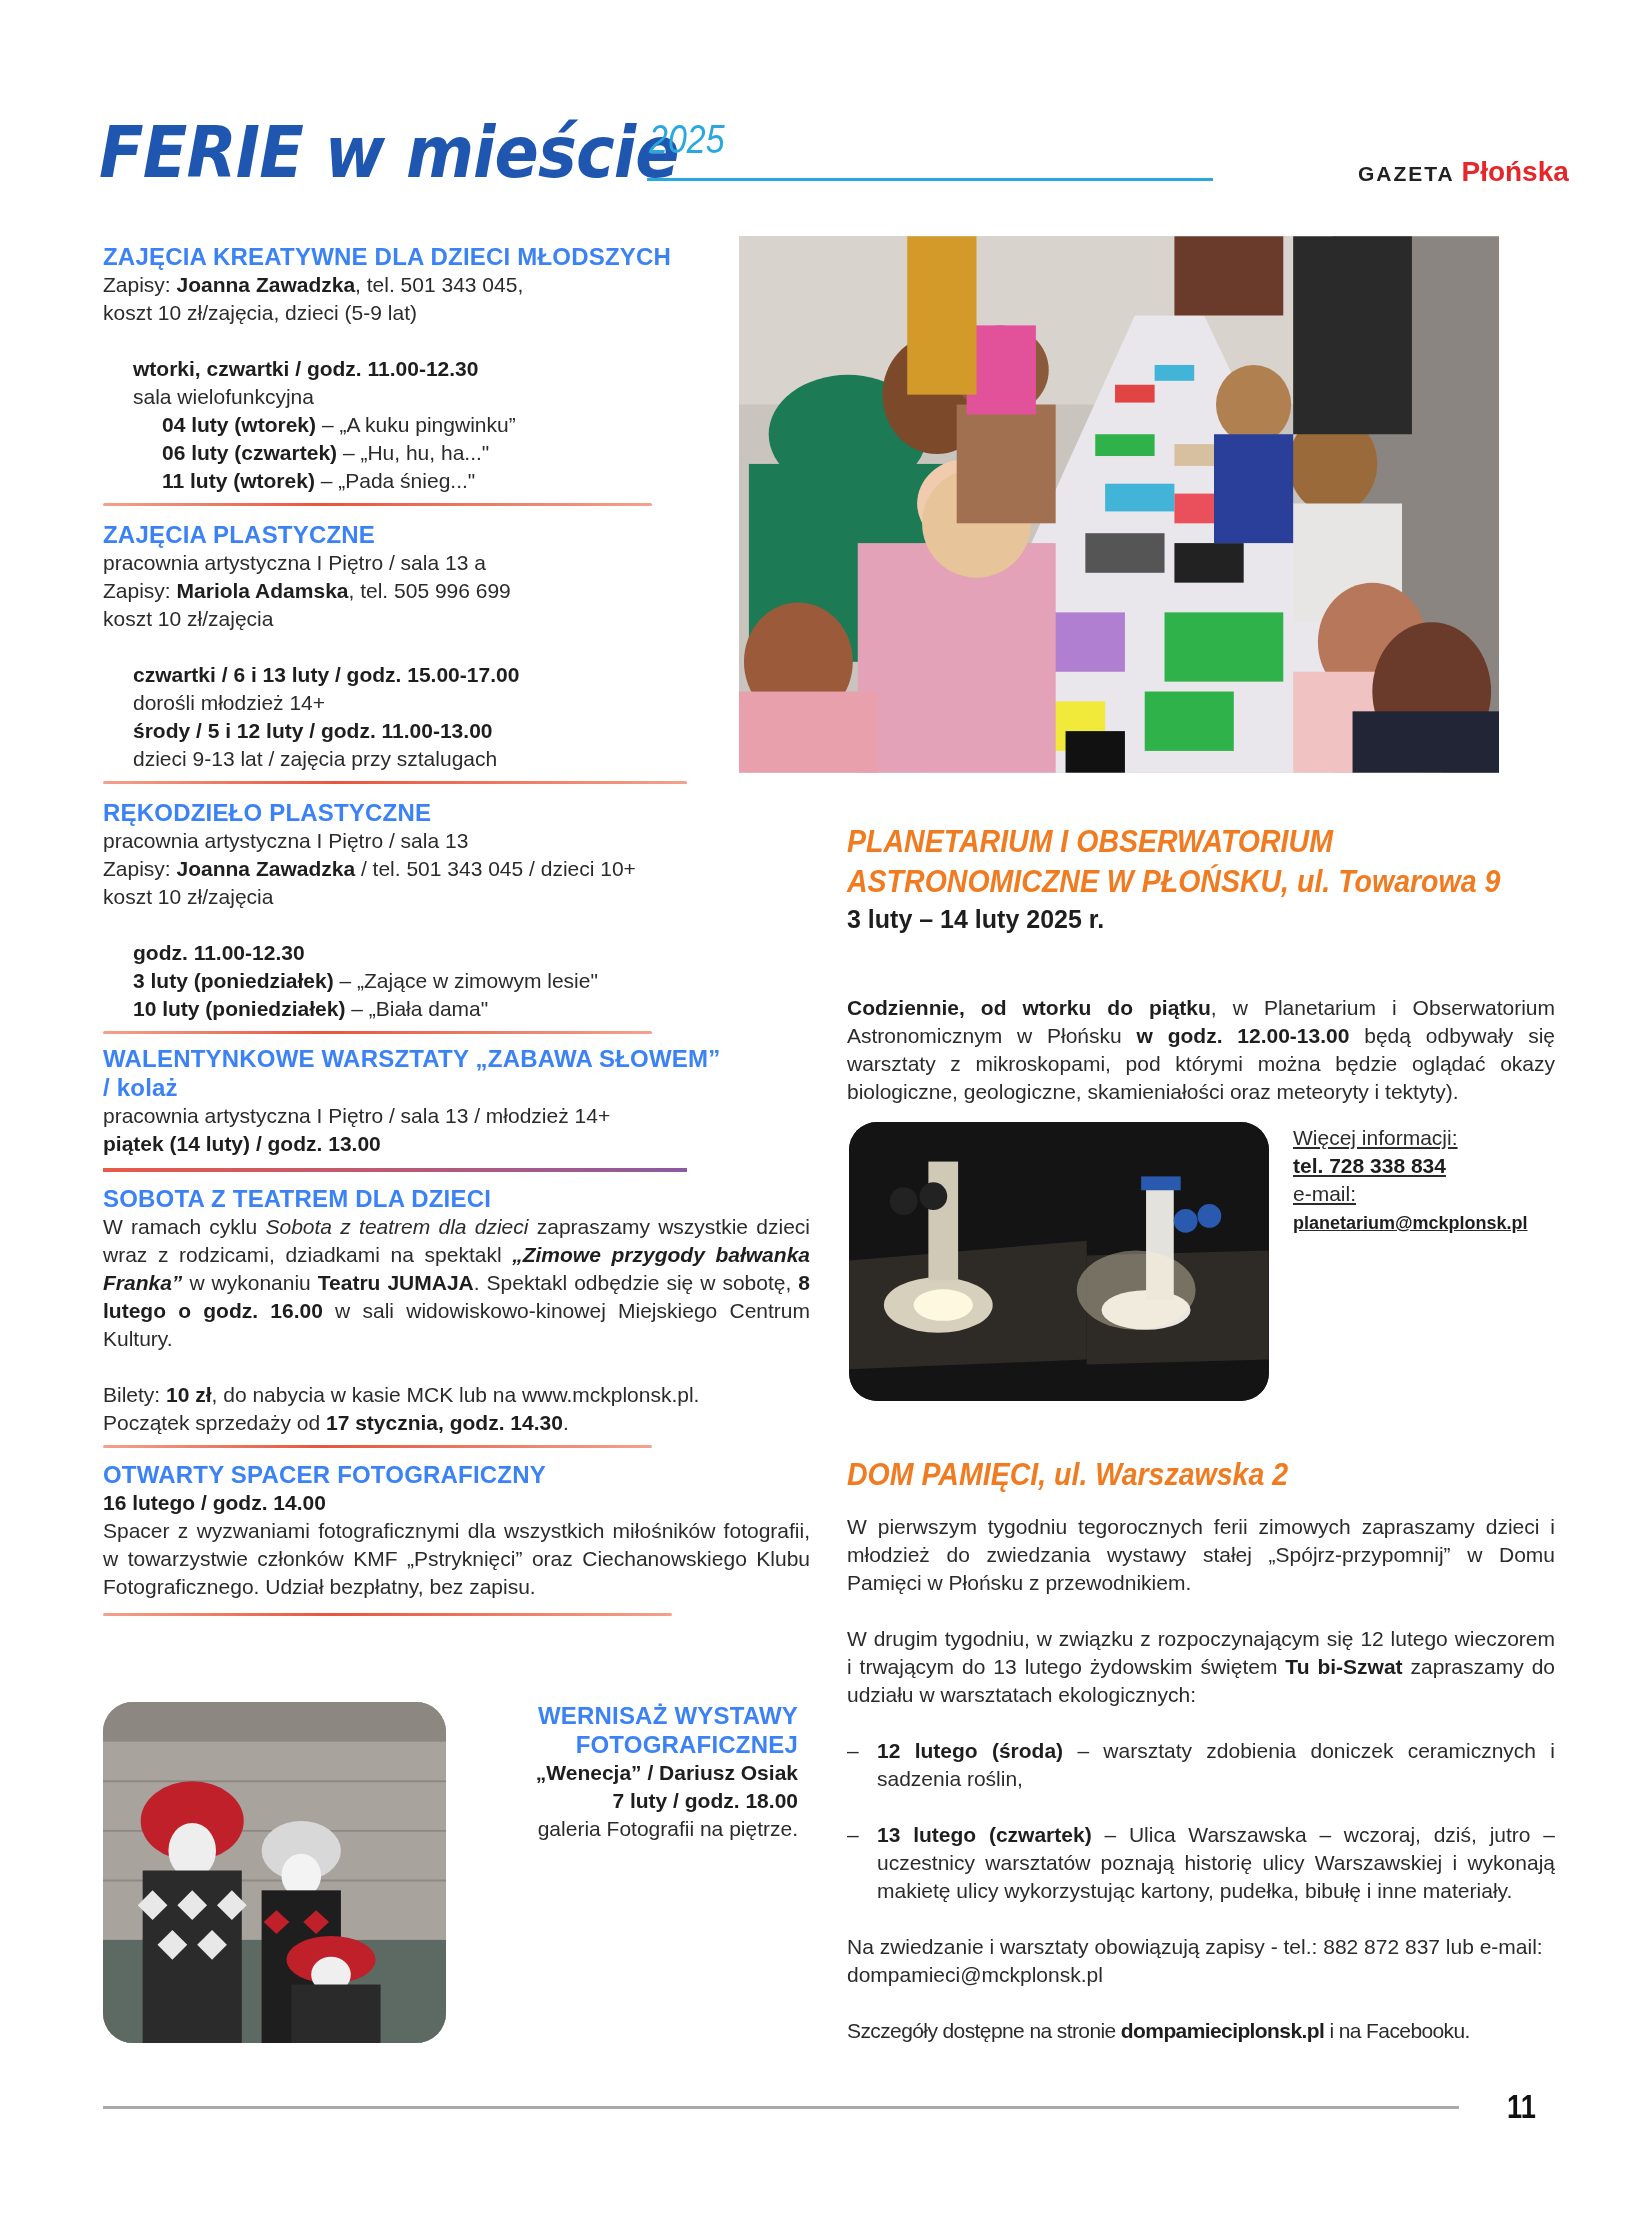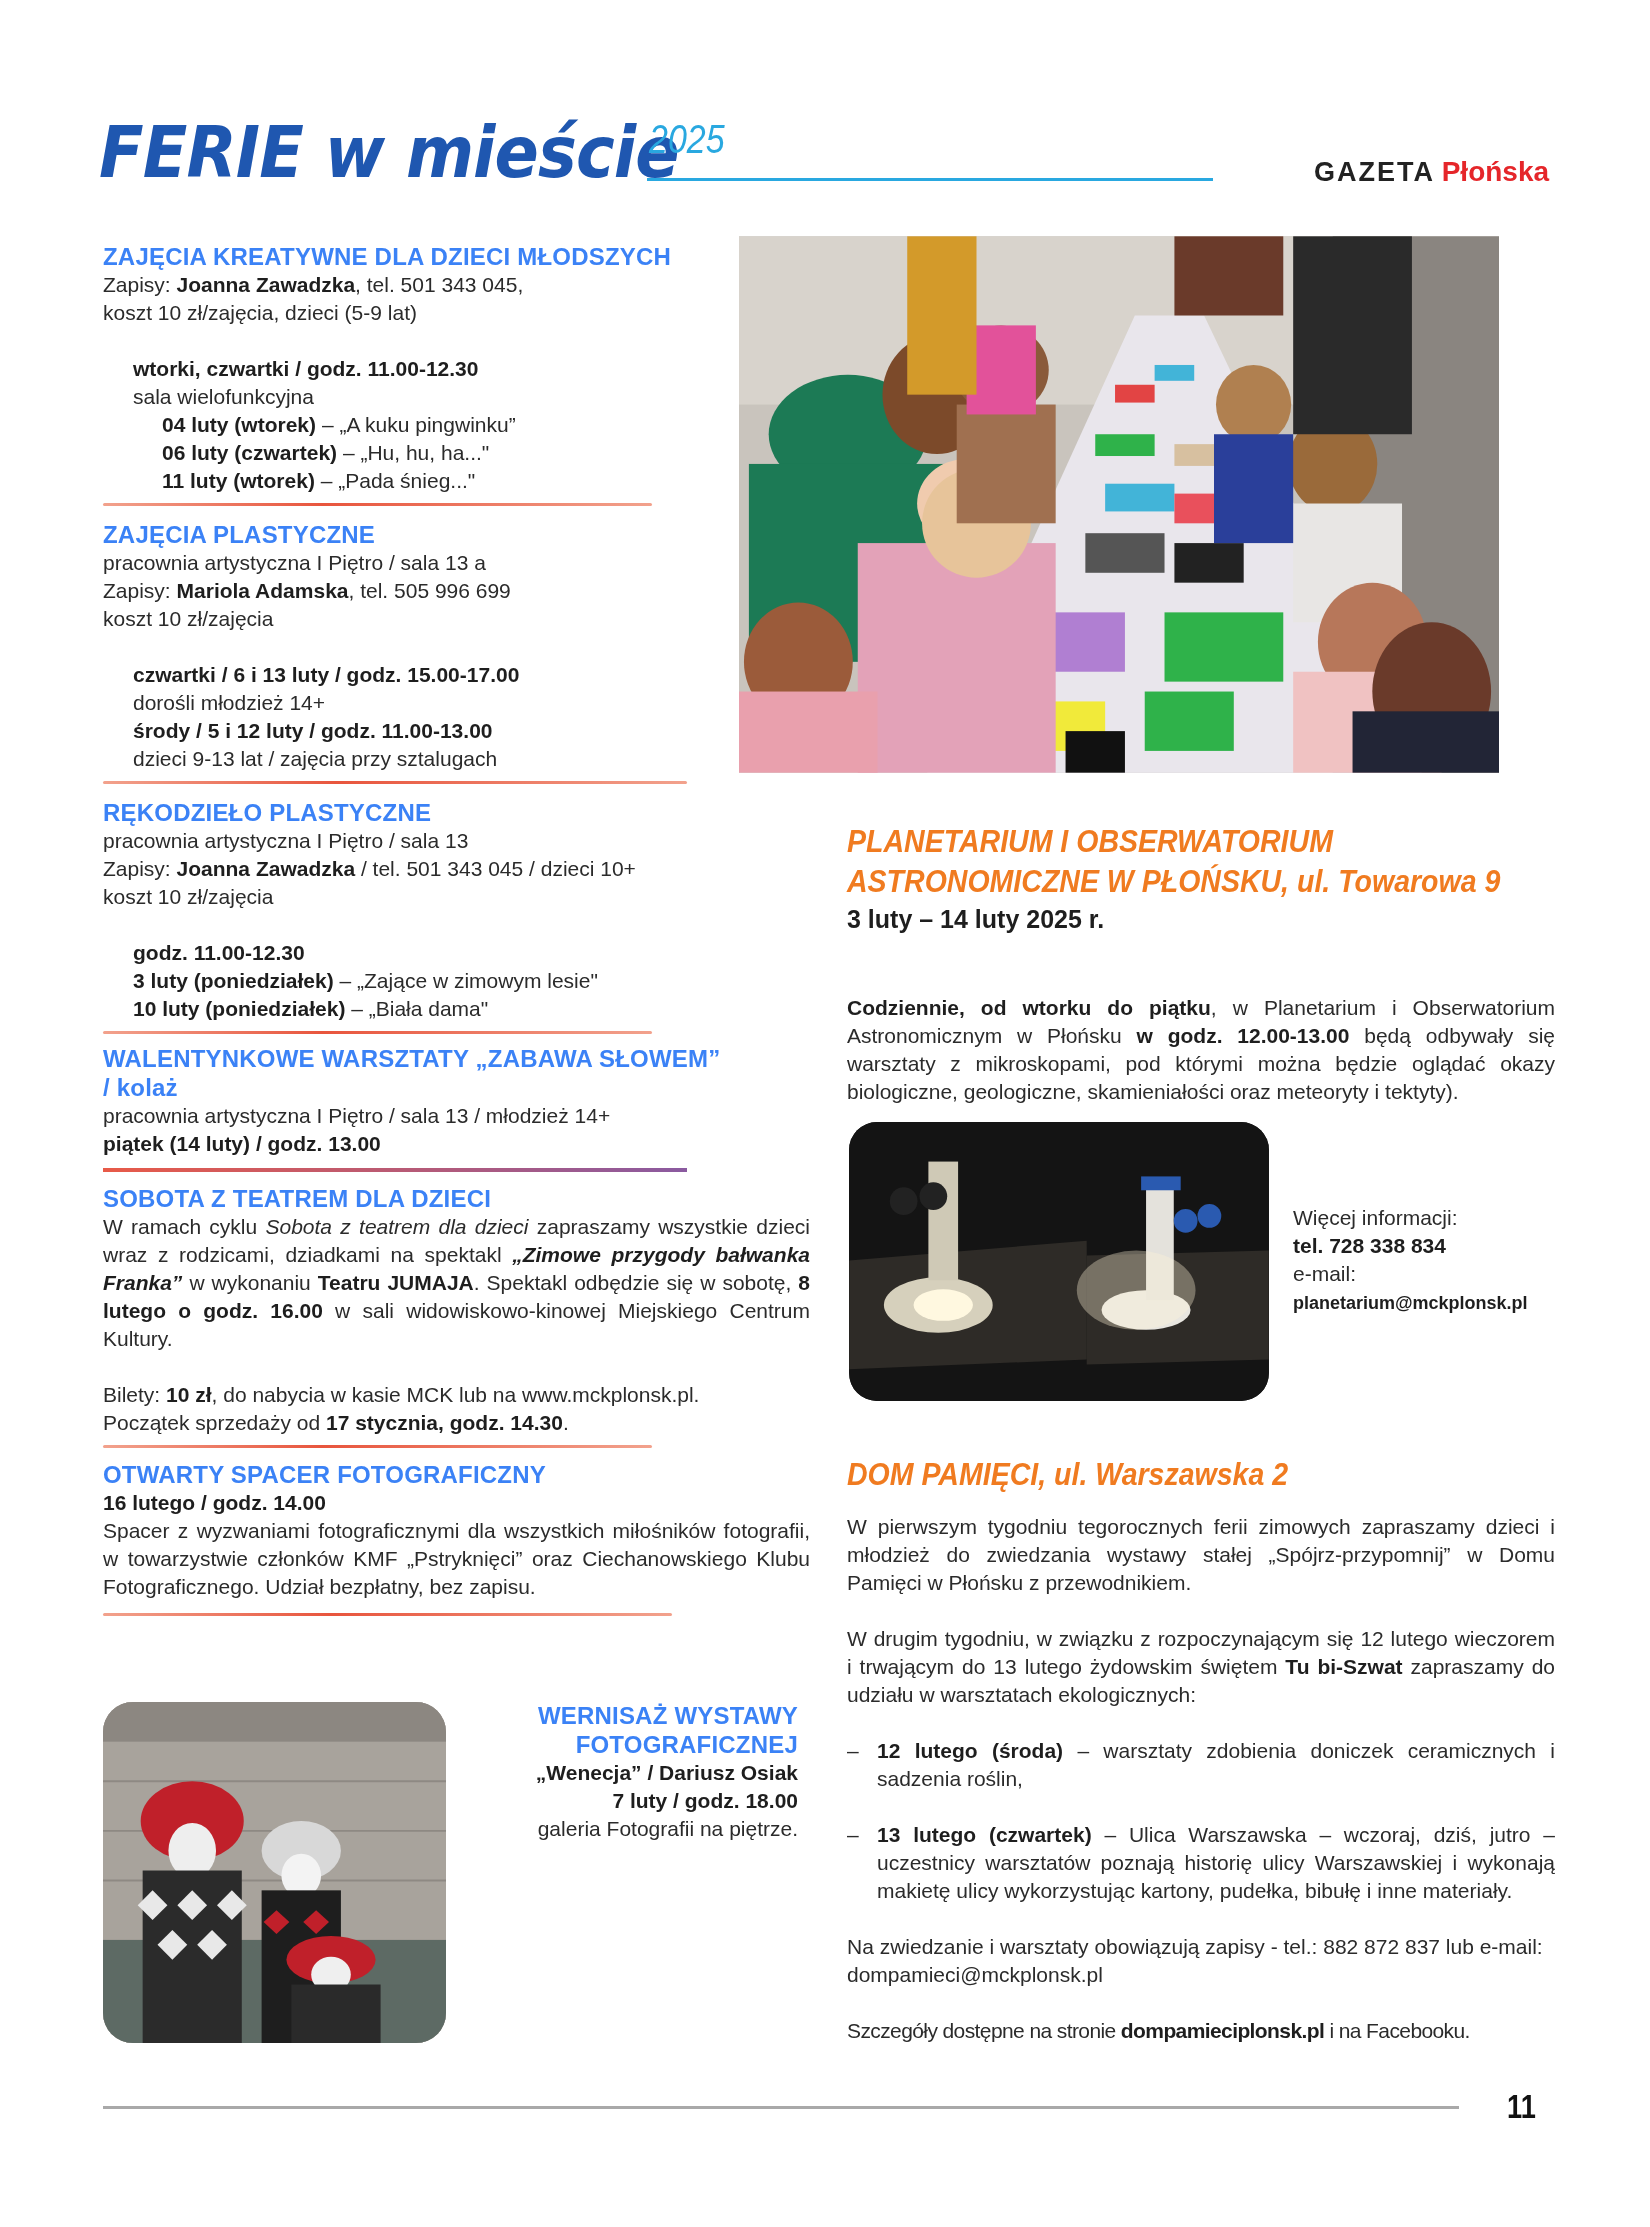--- a/index.html
+++ b/index.html
@@ -5,21 +5,21 @@
   html, body { margin:0; padding:0; background:#ffffff; }
   body { width:1650px; height:2228px; position:relative; overflow:hidden;
          font-family:"Liberation Sans", sans-serif; color:#2b2b2b; }
   .abs { position:absolute; }
   .title { left:99px; top:111px; font-size:71px; font-weight:bold; font-style:italic;
            color:#1f57b0; letter-spacing:-1px; transform:scaleX(0.92); transform-origin:left;
            font-family:"DejaVu Sans", sans-serif; }
   .year { left:649px; top:117px; font-size:40px; font-style:italic; color:#29a8e0; transform:scaleX(0.85); transform-origin:left; }
   .title-rule { left:647px; top:178px; width:566px; height:3px; background:#29a8e0; }
   .brand { left:1314px; top:156px; font-size:24px; font-weight:bold; }
-  .brand .g { color:#222; letter-spacing:2px; font-size:27px; }
+  .brand .g { color:#222; letter-spacing:2px; font-size:21px;margin-left:44px; }
   .brand .p { color:#e5262a; font-size:28px; }
   .sec-h { color:#3b82f6; font-weight:bold; font-size:24px; line-height:29px; letter-spacing:0.2px; }
   .t { font-size:21px; line-height:28px; }
   b, .b { font-weight:bold; color:#1e1e1e; }
   .ind1 { padding-left:30px; }
   .ind2 { padding-left:59px; }
   .gap { height:28px; }
   .rule { height:3px; background:linear-gradient(90deg,#f2a28d,#e8553d 40%,#f2a28d); border-radius:2px; }
   .rule-purple { height:4px; background:linear-gradient(90deg,#e85a48,#8a5aa0); }
   .justify { text-align:justify; }
@@ -214,21 +214,21 @@
     <circle cx="85" cy="75" r="14" fill="#222"></circle>
     <ellipse cx="300" cy="190" rx="45" ry="20" fill="#e8e6e0"></ellipse>
     <rect x="300" y="60" width="28" height="120" fill="#e4e2dc"></rect>
     <rect x="295" y="55" width="40" height="14" fill="#2a5ab0"></rect>
     <circle cx="340" cy="100" r="12" fill="#2a5ab0"></circle>
     <circle cx="364" cy="95" r="12" fill="#2a5ab0"></circle>
     <ellipse cx="290" cy="170" rx="60" ry="40" fill="#fff4d8" opacity="0.35"></ellipse>
   </svg>
 </div>
 
-<div class="abs" style="left:1293px; top:1204px; width:257px;">
+<div class="abs" style="left:1293px; top:1124px; width:257px;text-decoration:underline;">
   <div class="t">Więcej informacji:</div>
   <div class="t b">tel. 728 338 834</div>
   <div class="t">e-mail:</div>
   <div class="b" style="font-size:18px; line-height:30px;">planetarium@mckplonsk.pl</div>
 </div>
 
 <div class="abs" style="left:847px; top:1455px; width:708px;">
   <div class="rh">DOM PAMIĘCI, ul. Warszawska 2</div>
   <div style="height:18px;"></div>
   <div class="t justify">W pierwszym tygodniu tegorocznych ferii zimowych zapraszamy dzieci i młodzież do zwiedzania wystawy stałej „Spójrz-przypomnij” w Domu Pamięci w Płońsku z przewodnikiem.</div>

